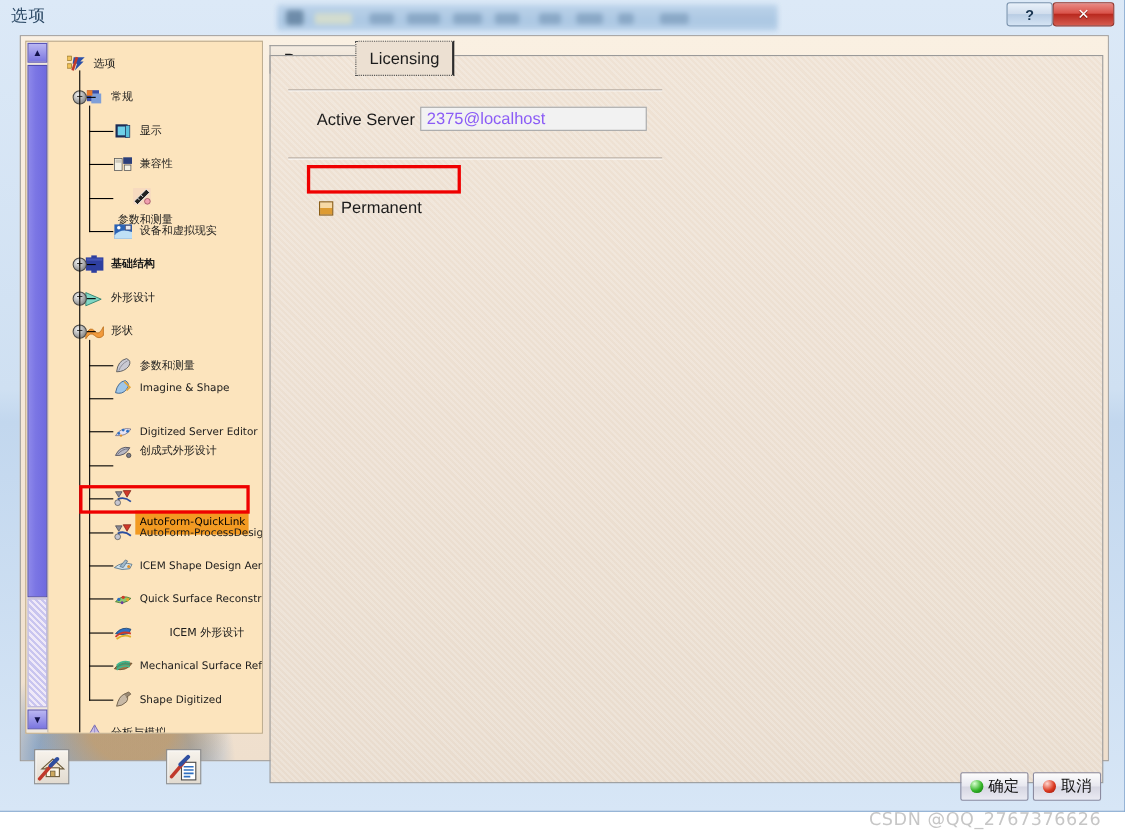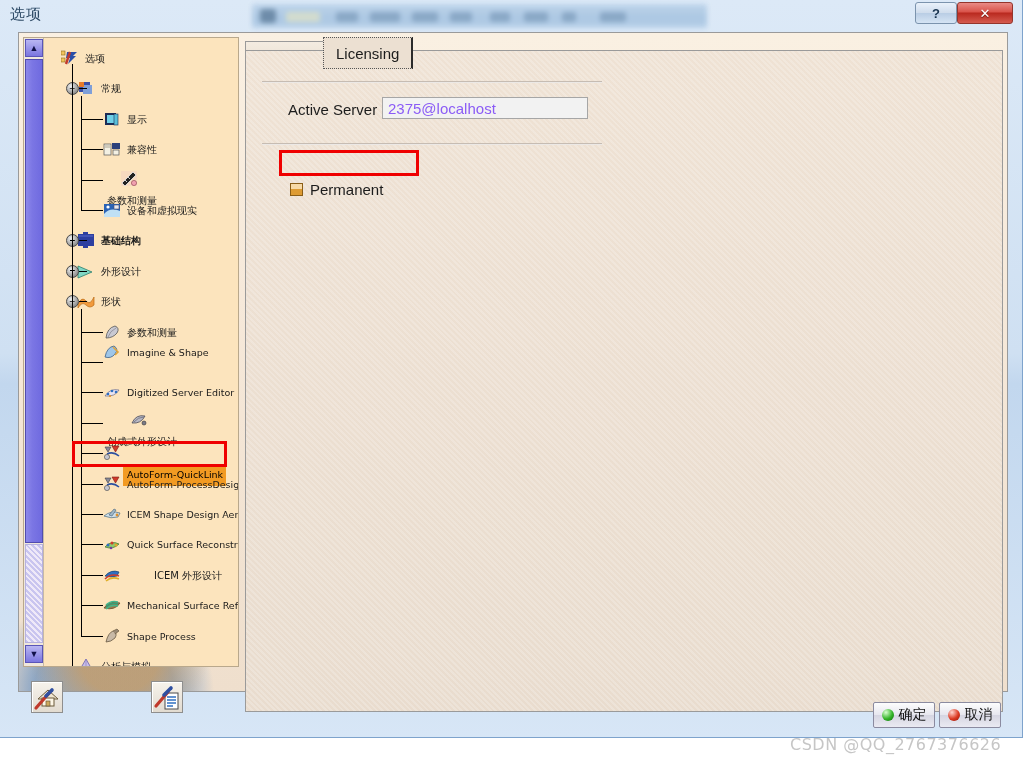--- a/index.html
+++ b/index.html
@@ -419,21 +419,21 @@
               <span class="ic"><svg width="19" height="18" viewBox="0 0 19 18">
                   <path d="M2 12 Q7 4 16 6 Q12 13 2 12 Z" fill="#e9e4f2" stroke="#6a6a88" stroke-width=".7"></path>
                   <circle cx="5" cy="10" r="1.3" fill="#2f6fc0"></circle>
                   <circle cx="9" cy="7" r="1.3" fill="#2f6fc0"></circle>
                   <circle cx="13" cy="8" r="1.3" fill="#2f6fc0"></circle>
                   <circle cx="7" cy="12" r="1.1" fill="#e0912a"></circle>
                 </svg></span>
               <span class="lbl">Digitized Server Editor</span>
             </div>
             <div class="tline-h" style="left: 36px; top: 354.4px; width: 22px;"></div>
-            <div class="node cn" style="left: 58px; top: 373px; flex-direction: column;">
+            <div class="node cn" style="left: 58px; top: 362px;">
               <span class="ic"><svg width="19" height="18" viewBox="0 0 19 18">
                   <path d="M2 12 Q6 3 15 5 Q11 13 2 12 Z" fill="#b9b9c4" stroke="#4a4a58" stroke-width=".8"></path>
                   <path d="M4 11 Q8 6 14 6" fill="none" stroke="#6b6b7a" stroke-width=".8"></path>
                   <circle cx="14" cy="12" r="2" fill="#7a7a88" stroke="#333" stroke-width=".6"></circle>
                 </svg></span>
               <span class="lbl">创成式外形设计</span>
             </div>
             <div class="tline-h" style="left: 36px; top: 384.8px; width: 22px;"></div>
             <div class="node" style="left: 58px; top: 405.2px;">
               <span class="ic"><svg width="19" height="18" viewBox="0 0 19 18">
@@ -492,21 +492,21 @@
                   <path d="M3 12 Q8 7 15 9" fill="none" stroke="#3fb88f" stroke-width="1.5"></path>
                 </svg></span>
               <span class="lbl">Mechanical Surface Refinement</span>
             </div>
             <div class="tline-h" style="left: 36px; top: 567.2px; width: 22px;"></div>
             <div class="node" style="left: 58px; top: 587.6px;">
               <span class="ic"><svg width="19" height="18" viewBox="0 0 19 18">
                   <path d="M3 14 Q5 5 10 3 Q15 5 12 10 Q8 14 3 14 Z" fill="#c8b9a6" stroke="#6a5a44" stroke-width=".8"></path>
                   <path d="M10 3 L14 1 L16 3 L12 6" fill="#9a8a74" stroke="#5a4a34" stroke-width=".6"></path>
                 </svg></span>
-              <span class="lbl">Shape Process</span>
+              <span class="lbl">Shape Digitized</span>
             </div>
             <div class="tline-h" style="left: 36px; top: 597.6px; width: 22px;"></div>
             <div class="node cn" style="left: 32px; top: 618px;">
               <span class="ic"><svg width="19" height="18" viewBox="0 0 19 18">
                   <path d="M9 1 L17 15 L1 15 Z" fill="#c8bde8" stroke="#6a5fa8" stroke-width=".8"></path>
                   <path d="M9 1 L9 15" stroke="#8d82c4" stroke-width=".7"></path>
                 </svg></span>
               <span class="lbl">分析与模拟</span>
             </div>
             <div class="tline-h" style="left: 10px; top: 628px; width: 22px;"></div>

